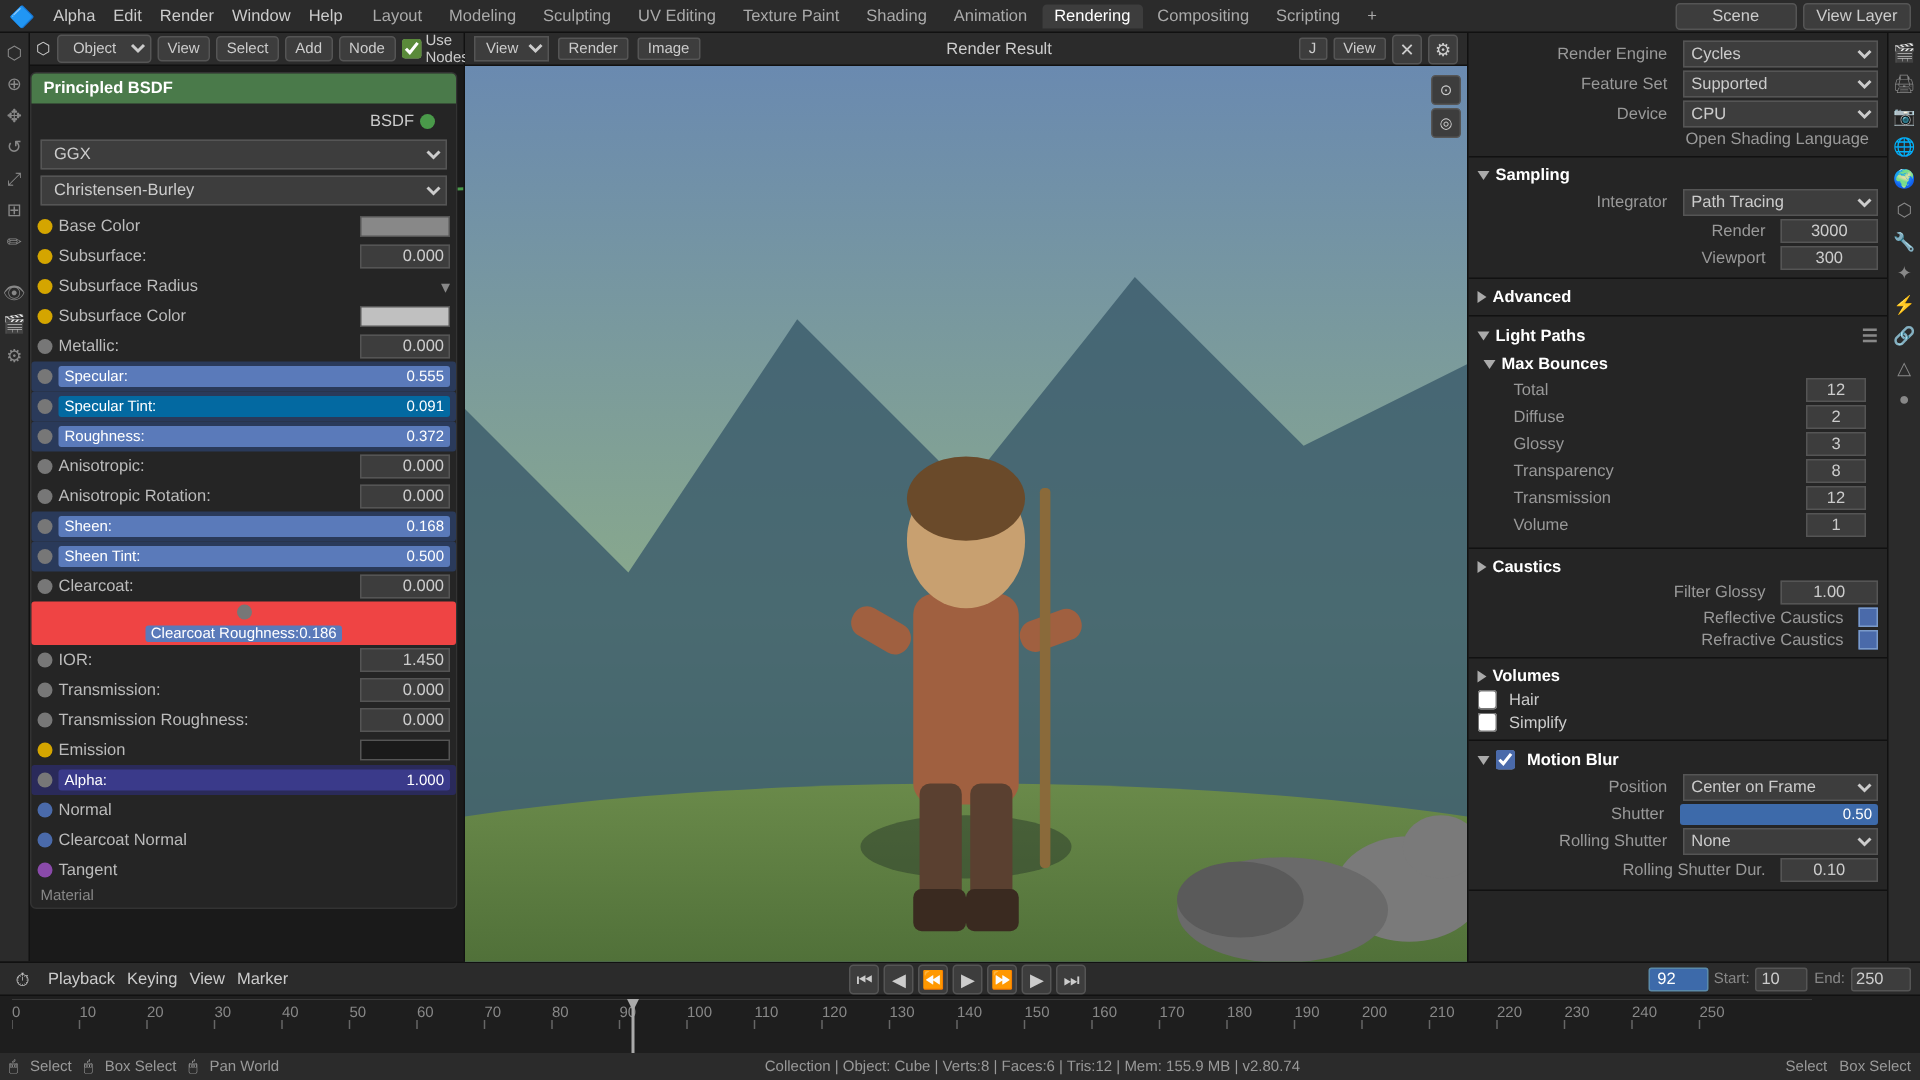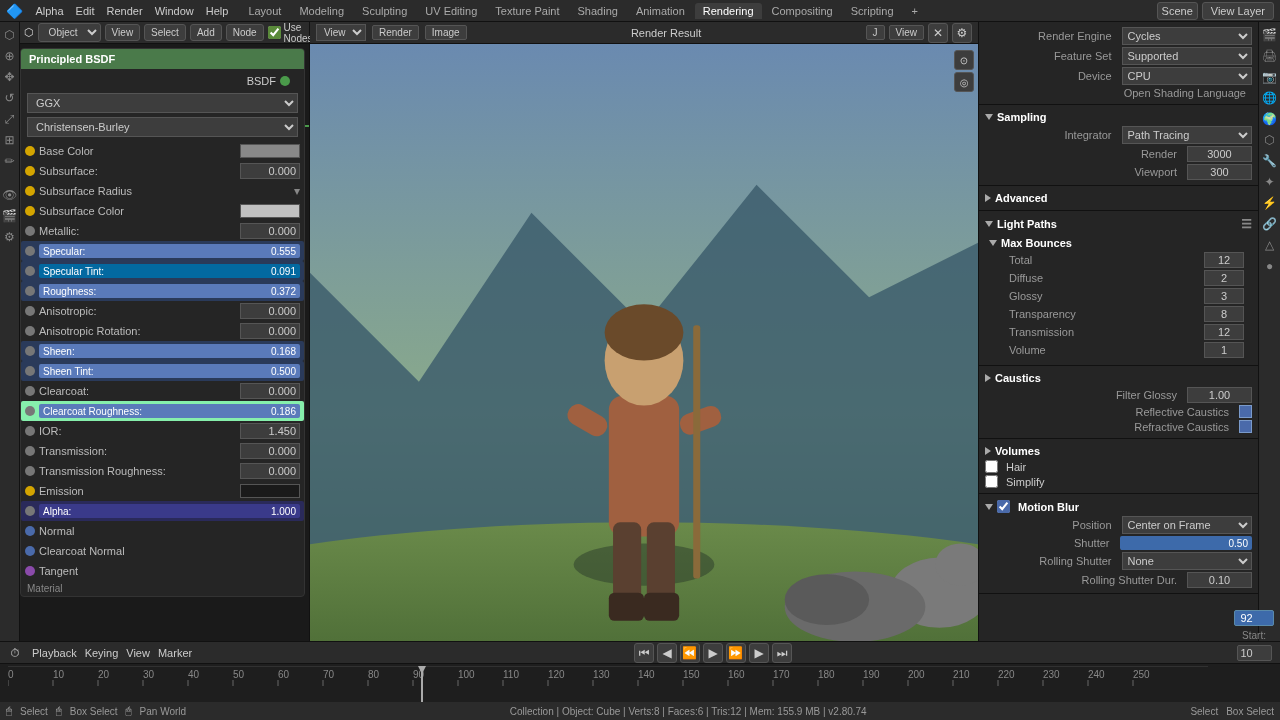--- a/index.html
+++ b/index.html
@@ -99,21 +99,21 @@
       <span class="workspace-tab">UV Editing</span>
       <span class="workspace-tab">Texture Paint</span>
       <span class="workspace-tab">Shading</span>
       <span class="workspace-tab">Animation</span>
       <span class="workspace-tab active">Rendering</span>
       <span class="workspace-tab">Compositing</span>
       <span class="workspace-tab">Scripting</span>
       <span class="workspace-tab">+</span>
     </div>
     <div class="header-right">
-      <span style="background:#3d3d3d;padding:2px 4px;border:1px solid #555;border-radius:3px;">Scene</span>
+      <span style="background:#3d3d3d;padding:2px 24px;border:1px solid #555;border-radius:3px;">Scene</span>
       <span style="background:#3d3d3d;padding:2px 8px;border:1px solid #555;border-radius:3px;">View Layer</span>
     </div>
   </div>
 
   <div class="main-area">
 
     <div class="sidebar-icons">
       <div class="sidebar-icon">⬡</div>
       <div class="sidebar-icon">⊕</div>
       <div class="sidebar-icon">✥</div>
@@ -253,21 +253,21 @@
                 <span style="color:#fff;font-size:10px;margin-left:auto;">0.500</span>
               </div>
             </div>
 
             <div class="node-row">
               <span class="socket socket-grey"></span>
               <span class="node-row-label">Clearcoat:</span>
               <input class="node-row-input" value="0.000" style="">
             </div>
 
-            <div class="node-row" style="background:#86efac; border-radius:2px;">
+            <div class="node-row" style="background:#ef4444; border-radius:2px;flex-direction:column;">
               <span class="socket socket-grey"></span>
               <div class="node-row-bar" style="flex:1; background:#5a7aba; height:14px; border-radius:2px; display:flex; align-items:center; padding:0 4px;">
                 <span style="color:#fff;font-size:10px;">Clearcoat Roughness:</span>
                 <span style="color:#fff;font-size:10px;margin-left:auto;">0.186</span>
               </div>
             </div>
 
             <div class="node-row">
               <span class="socket socket-grey"></span>
               <span class="node-row-label">IOR:</span>
@@ -587,21 +587,21 @@
         <span class="icon-btn">⏮</span>
         <span class="icon-btn">◀</span>
         <span class="icon-btn">⏪</span>
         <span class="icon-btn">▶</span>
         <span class="icon-btn">⏩</span>
         <span class="icon-btn">▶</span>
         <span class="icon-btn">⏭</span>
       </div>
       <span style="flex:1"></span>
 
-      <div style="display:flex;align-items:center;gap:4px;flex-direction:column;">
+      <div style="display:flex;align-items:center;gap:4px;">
         <input type="number" value="92" style="width: 40px; background: rgb(61, 106, 170); border: 1px solid rgb(90, 138, 170); color: rgb(255, 255, 255); font-size: 11px; text-align: center; padding: 1px 3px; border-radius: 2px;">
         <span style="color:#888;font-size:10px;">Start:</span>
         <input type="number" value="10" style="width: 35px; background: rgb(61, 61, 61); border: 1px solid rgb(85, 85, 85); color: rgb(204, 204, 204); font-size: 11px; text-align: center; padding: 1px 2px; border-radius: 2px;">
         <span style="color:#888;font-size:10px;">End:</span>
         <input type="number" value="250" style="width: 40px; background: rgb(61, 61, 61); border: 1px solid rgb(85, 85, 85); color: rgb(204, 204, 204); font-size: 11px; text-align: center; padding: 1px 2px; border-radius: 2px;">
       </div>
     </div>
 
     <div style="position:relative;height:38px;background:#1e1e1e;overflow:hidden;">
 

